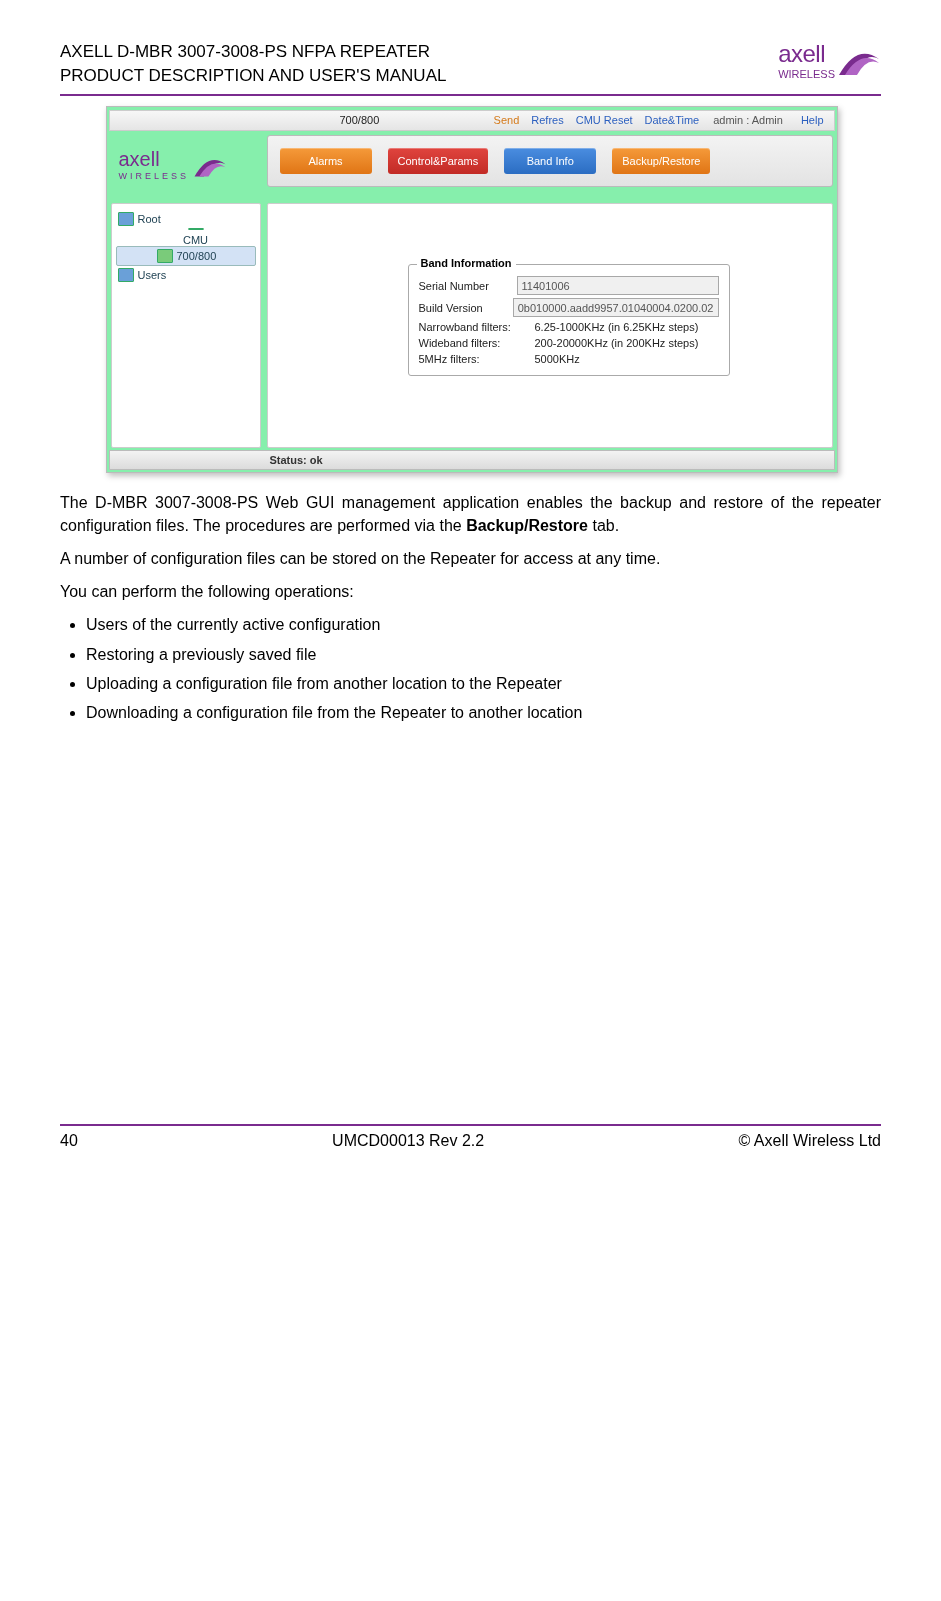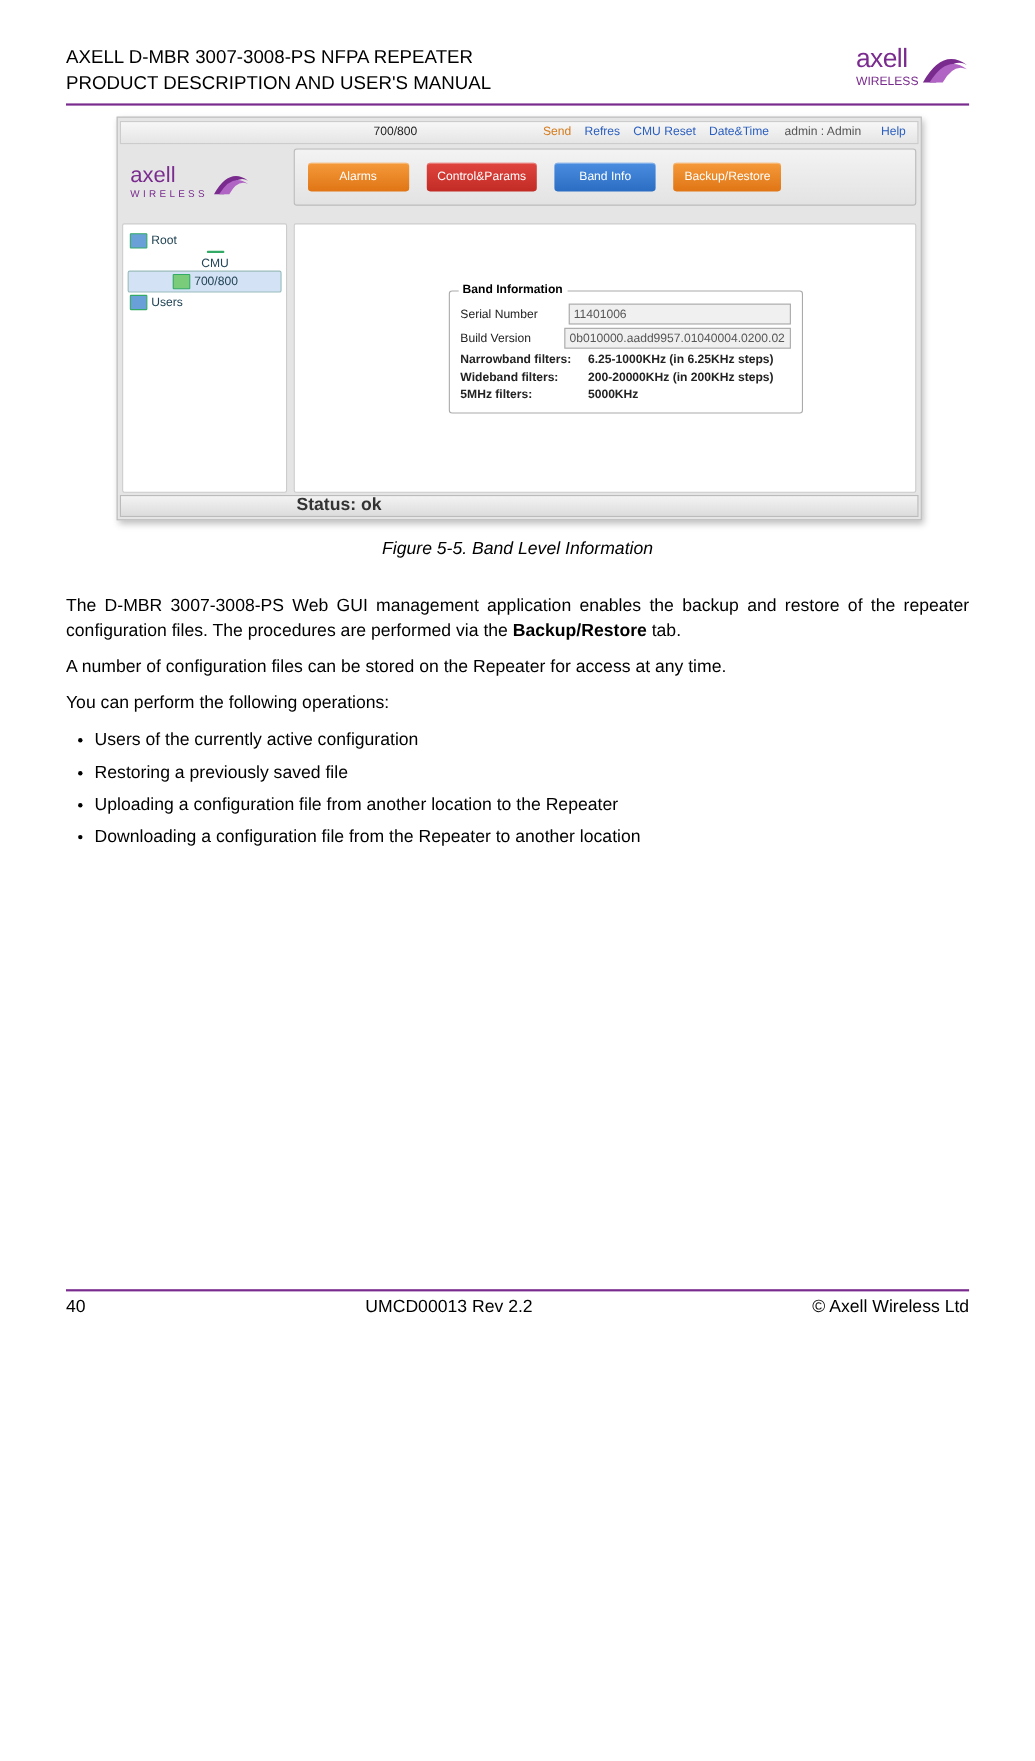--- a/index.html
+++ b/index.html
@@ -46,21 +46,21 @@
     width: 44px;
     height: 38px;
   }
   .screenshot-container {
     margin: 4px auto 18px auto;
     width: 730px;
   }
   .shot {
     width: 730px;
     height: 365px;
-    background: #e5e5e5;
+    background: #86efac;
     border: 1px solid #bbb;
     box-shadow: 2px 3px 6px rgba(0,0,0,0.25);
     position: relative;
     font-family: Tahoma, Arial, sans-serif;
     font-size: 11px;
     overflow: hidden;
   }
   .shot-topbar {
     position: absolute;
     top: 3px; left: 2px; right: 2px;
@@ -165,28 +165,28 @@
     position:absolute; top:-8px; left:8px;
     background:#fff; padding:0 4px;
     font-weight:bold; font-size:11px;
   }
   .band-row { display:flex; align-items:center; height:22px; gap:6px; font-size:11px; color:#222;}
   .band-row .lbl { width:92px;}
   .band-row .fld {
     flex:1; height:17px; border:1px solid #a8a8a8; background:#f0f0f0;
     display:flex; align-items:center; padding:0 4px; color:#555;
   }
-  .band-row.txt { height:16px; color:#222;font-weight:bold;}
+  .band-row.txt { height:16px; color:#222;}
   .shot-status {
     position:absolute; left:2px; right:2px; bottom:2px;
     height:18px;
     background: linear-gradient(#f3f3f3,#dcdcdc);
     border:1px solid #bbb;
     display:flex; align-items:center; padding-left:160px;
-    font-weight:bold; font-size:16px; color:#333;
+    font-weight:bold; font-size:11px; color:#333;
   }
   .caption {
     text-align:center;
     font-style:italic;
     font-size:16px;
     margin: 8px 0 30px 0;
   }
   .h2 {
     color:#7a2b8e;
     font-size:32px;
@@ -310,21 +310,20 @@
           </div>
         </div>
       </div>
 
       <div class="shot-status">
         <span>Status: ok</span>
       </div>
     </div>
   </div>
 
-  <div class="caption">Figure 5-5. Band Level Information</div>
 
 
   <div class="body-text">
     <p>
       <span>The D-MBR 3007-3008-PS Web GUI management application enables the backup and restore of the repeater configuration files. The procedures are performed via the </span><b>Backup/Restore</b><span> tab.</span>
     </p>
     <p>A number of configuration files can be stored on the Repeater for access at any time.</p>
     <p>You can perform the following operations:</p>
     <ul>
       <li>Users of the currently active configuration</li>

